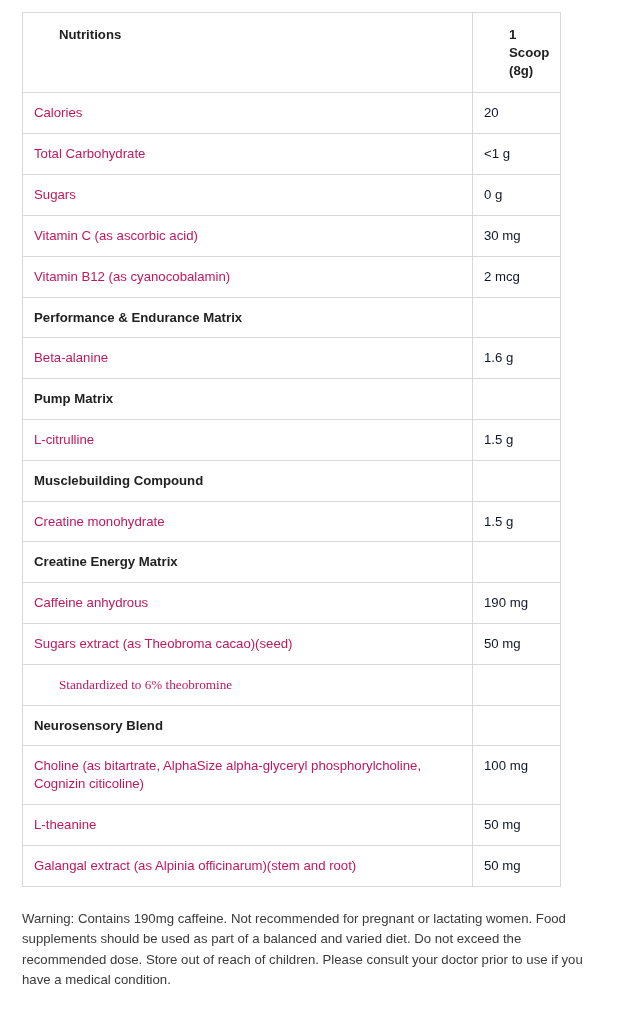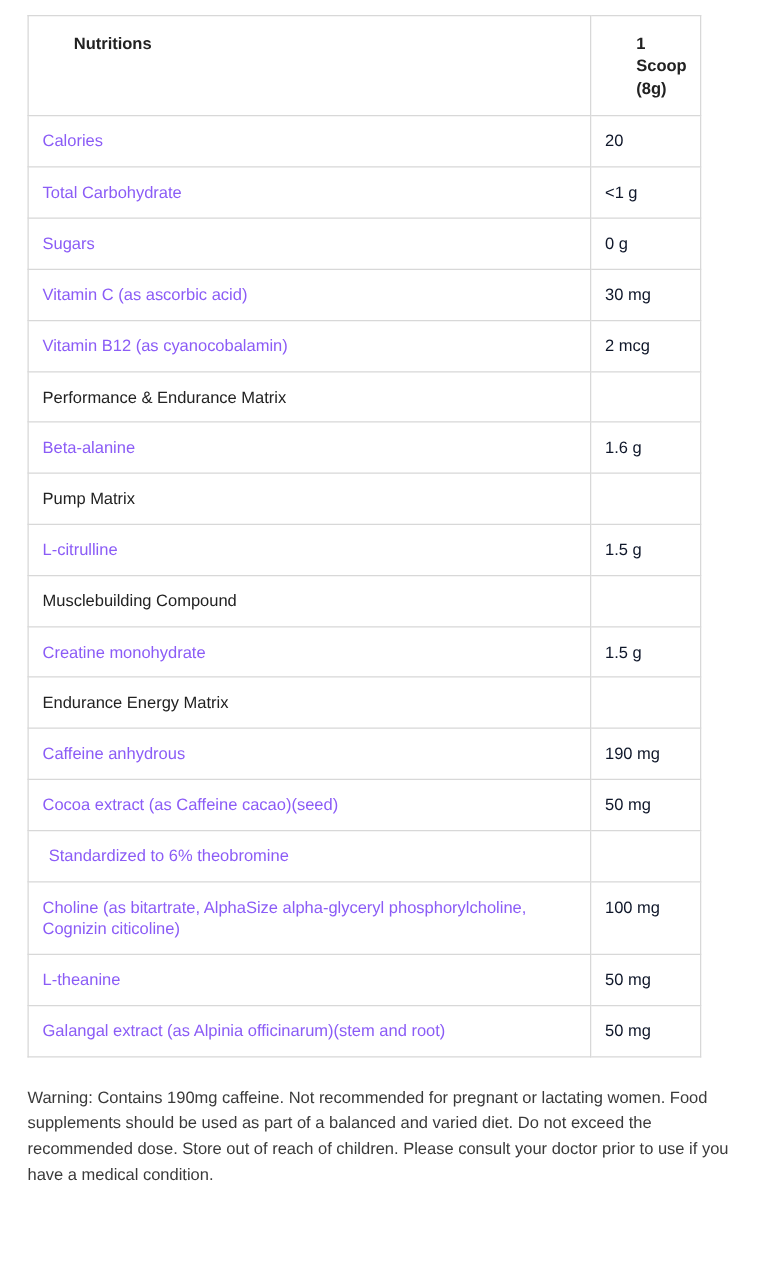--- a/index.html
+++ b/index.html
@@ -27,36 +27,37 @@
   }
   table.nutrition col.c-name { width: 450px; }
   table.nutrition col.c-amt  { width: 88px; }
   table.nutrition th, table.nutrition td {
     border: 1px solid #d8d8d8;
     padding: 11px 10px 11px 11px;
     vertical-align: top;
     line-height: 1.35;
     text-align: left;
     font-weight: normal;
-    color: #8b5cf6;
+    color: #be185d;
   }
   table.nutrition thead th {
     font-weight: bold;
     color: #222222;
     padding-top: 13px;
     padding-bottom: 13px;
     padding-left: 36px;
   }
   table.nutrition tr.group td.name {
-    font-weight: normal;
+    font-weight: bold;
     color: #222222;
     margin-left: 48px;
   }
   table.nutrition td.indent {
-    padding-left: 16px;
+    padding-left: 36px;
+    font-family: Liberation Serif, serif;
   }
   table.nutrition td.amt {
     color: #0f172a;
   }
   .footnotes {
     width: 572px;
     margin-top: 22px;
     font-size: 13.2px;
     line-height: 1.56;
     color: #3a3a3a;
@@ -123,33 +124,37 @@
         </tr>
         <tr class="group">
           <td class="name">Musclebuilding Compound</td>
           <td class="amt"></td>
         </tr>
         <tr>
           <td class="name">Creatine monohydrate</td>
           <td class="amt">1.5 g</td>
         </tr>
         <tr class="group">
-          <td class="name">Endurance Energy Matrix</td>
+          <td class="name">Creatine Energy Matrix</td>
           <td class="amt"></td>
         </tr>
         <tr>
           <td class="name">Caffeine anhydrous</td>
           <td class="amt">190 mg</td>
         </tr>
         <tr>
-          <td class="name">Cocoa extract (as Caffeine cacao)(seed)</td>
+          <td class="name">Sugars extract (as Theobroma cacao)(seed)</td>
           <td class="amt">50 mg</td>
         </tr>
         <tr>
           <td class="name indent">Standardized to 6% theobromine</td>
+          <td class="amt"></td>
+        </tr>
+        <tr class="group">
+          <td class="name">Neurosensory Blend</td>
           <td class="amt"></td>
         </tr>
         <tr>
           <td class="name">Choline (as bitartrate, AlphaSize alpha-glyceryl phosphorylcholine, Cognizin citicoline)</td>
           <td class="amt">100 mg</td>
         </tr>
         <tr>
           <td class="name">L-theanine</td>
           <td class="amt">50 mg</td>
         </tr>

